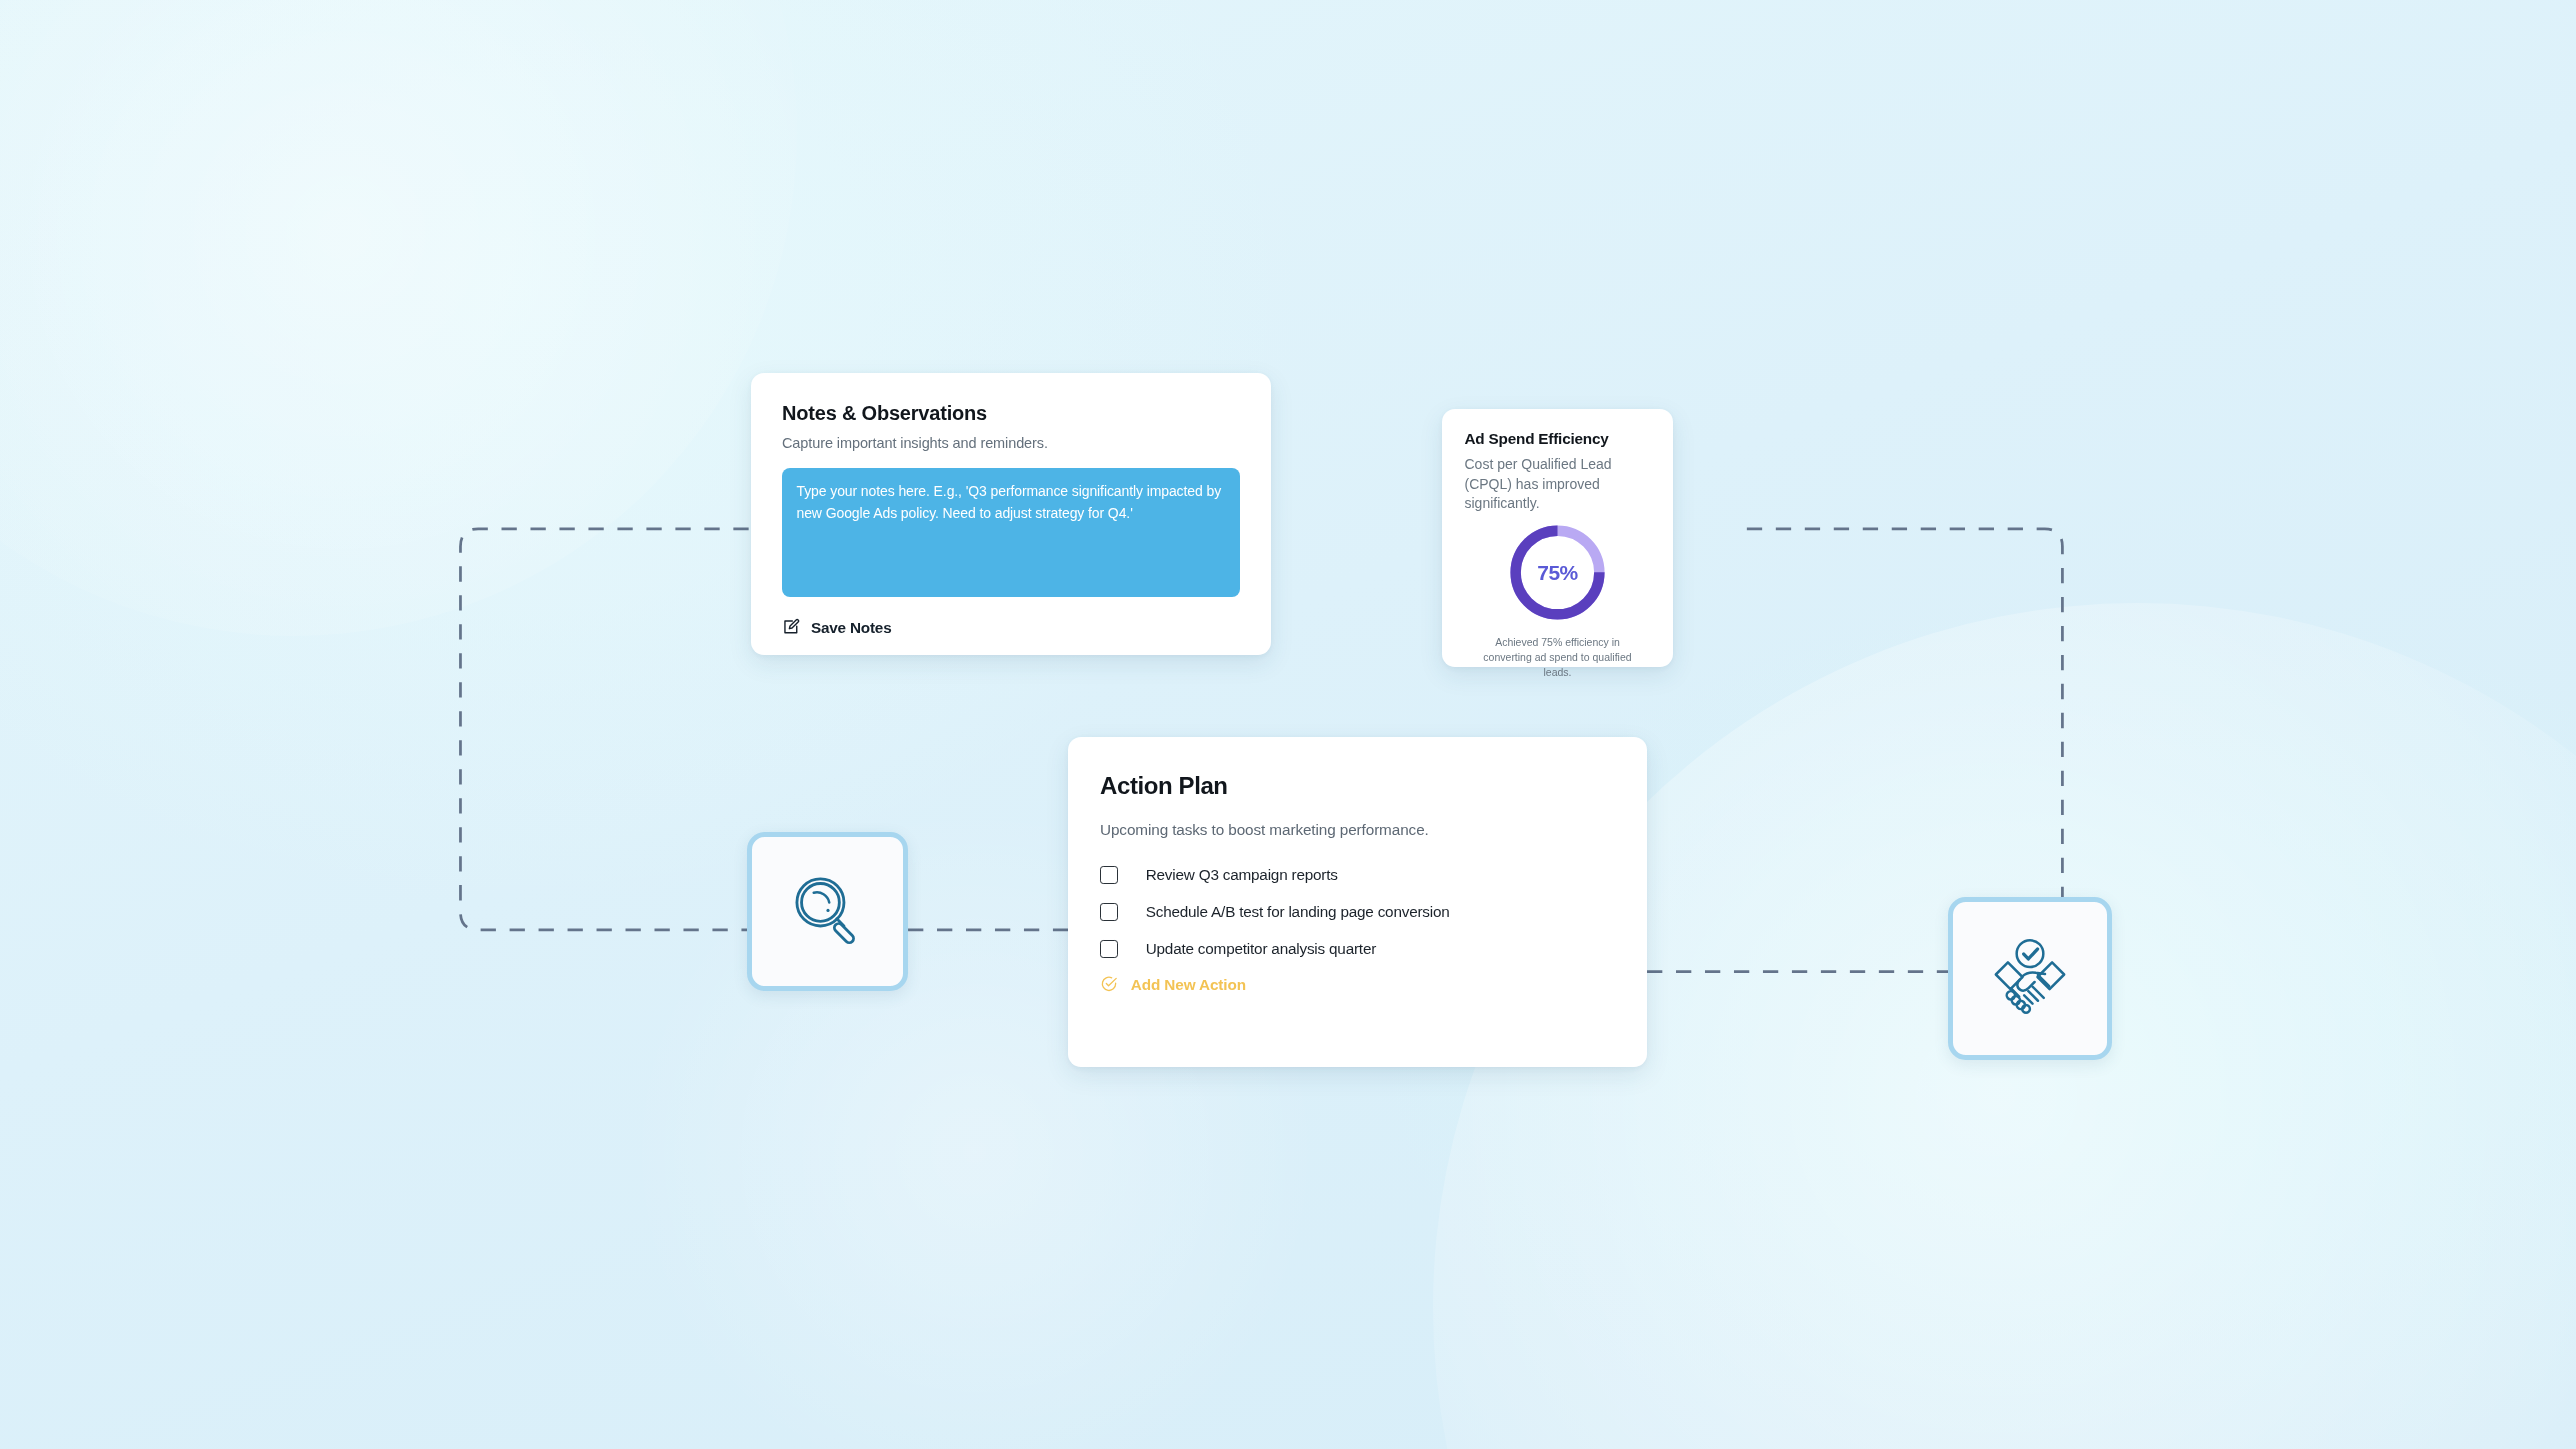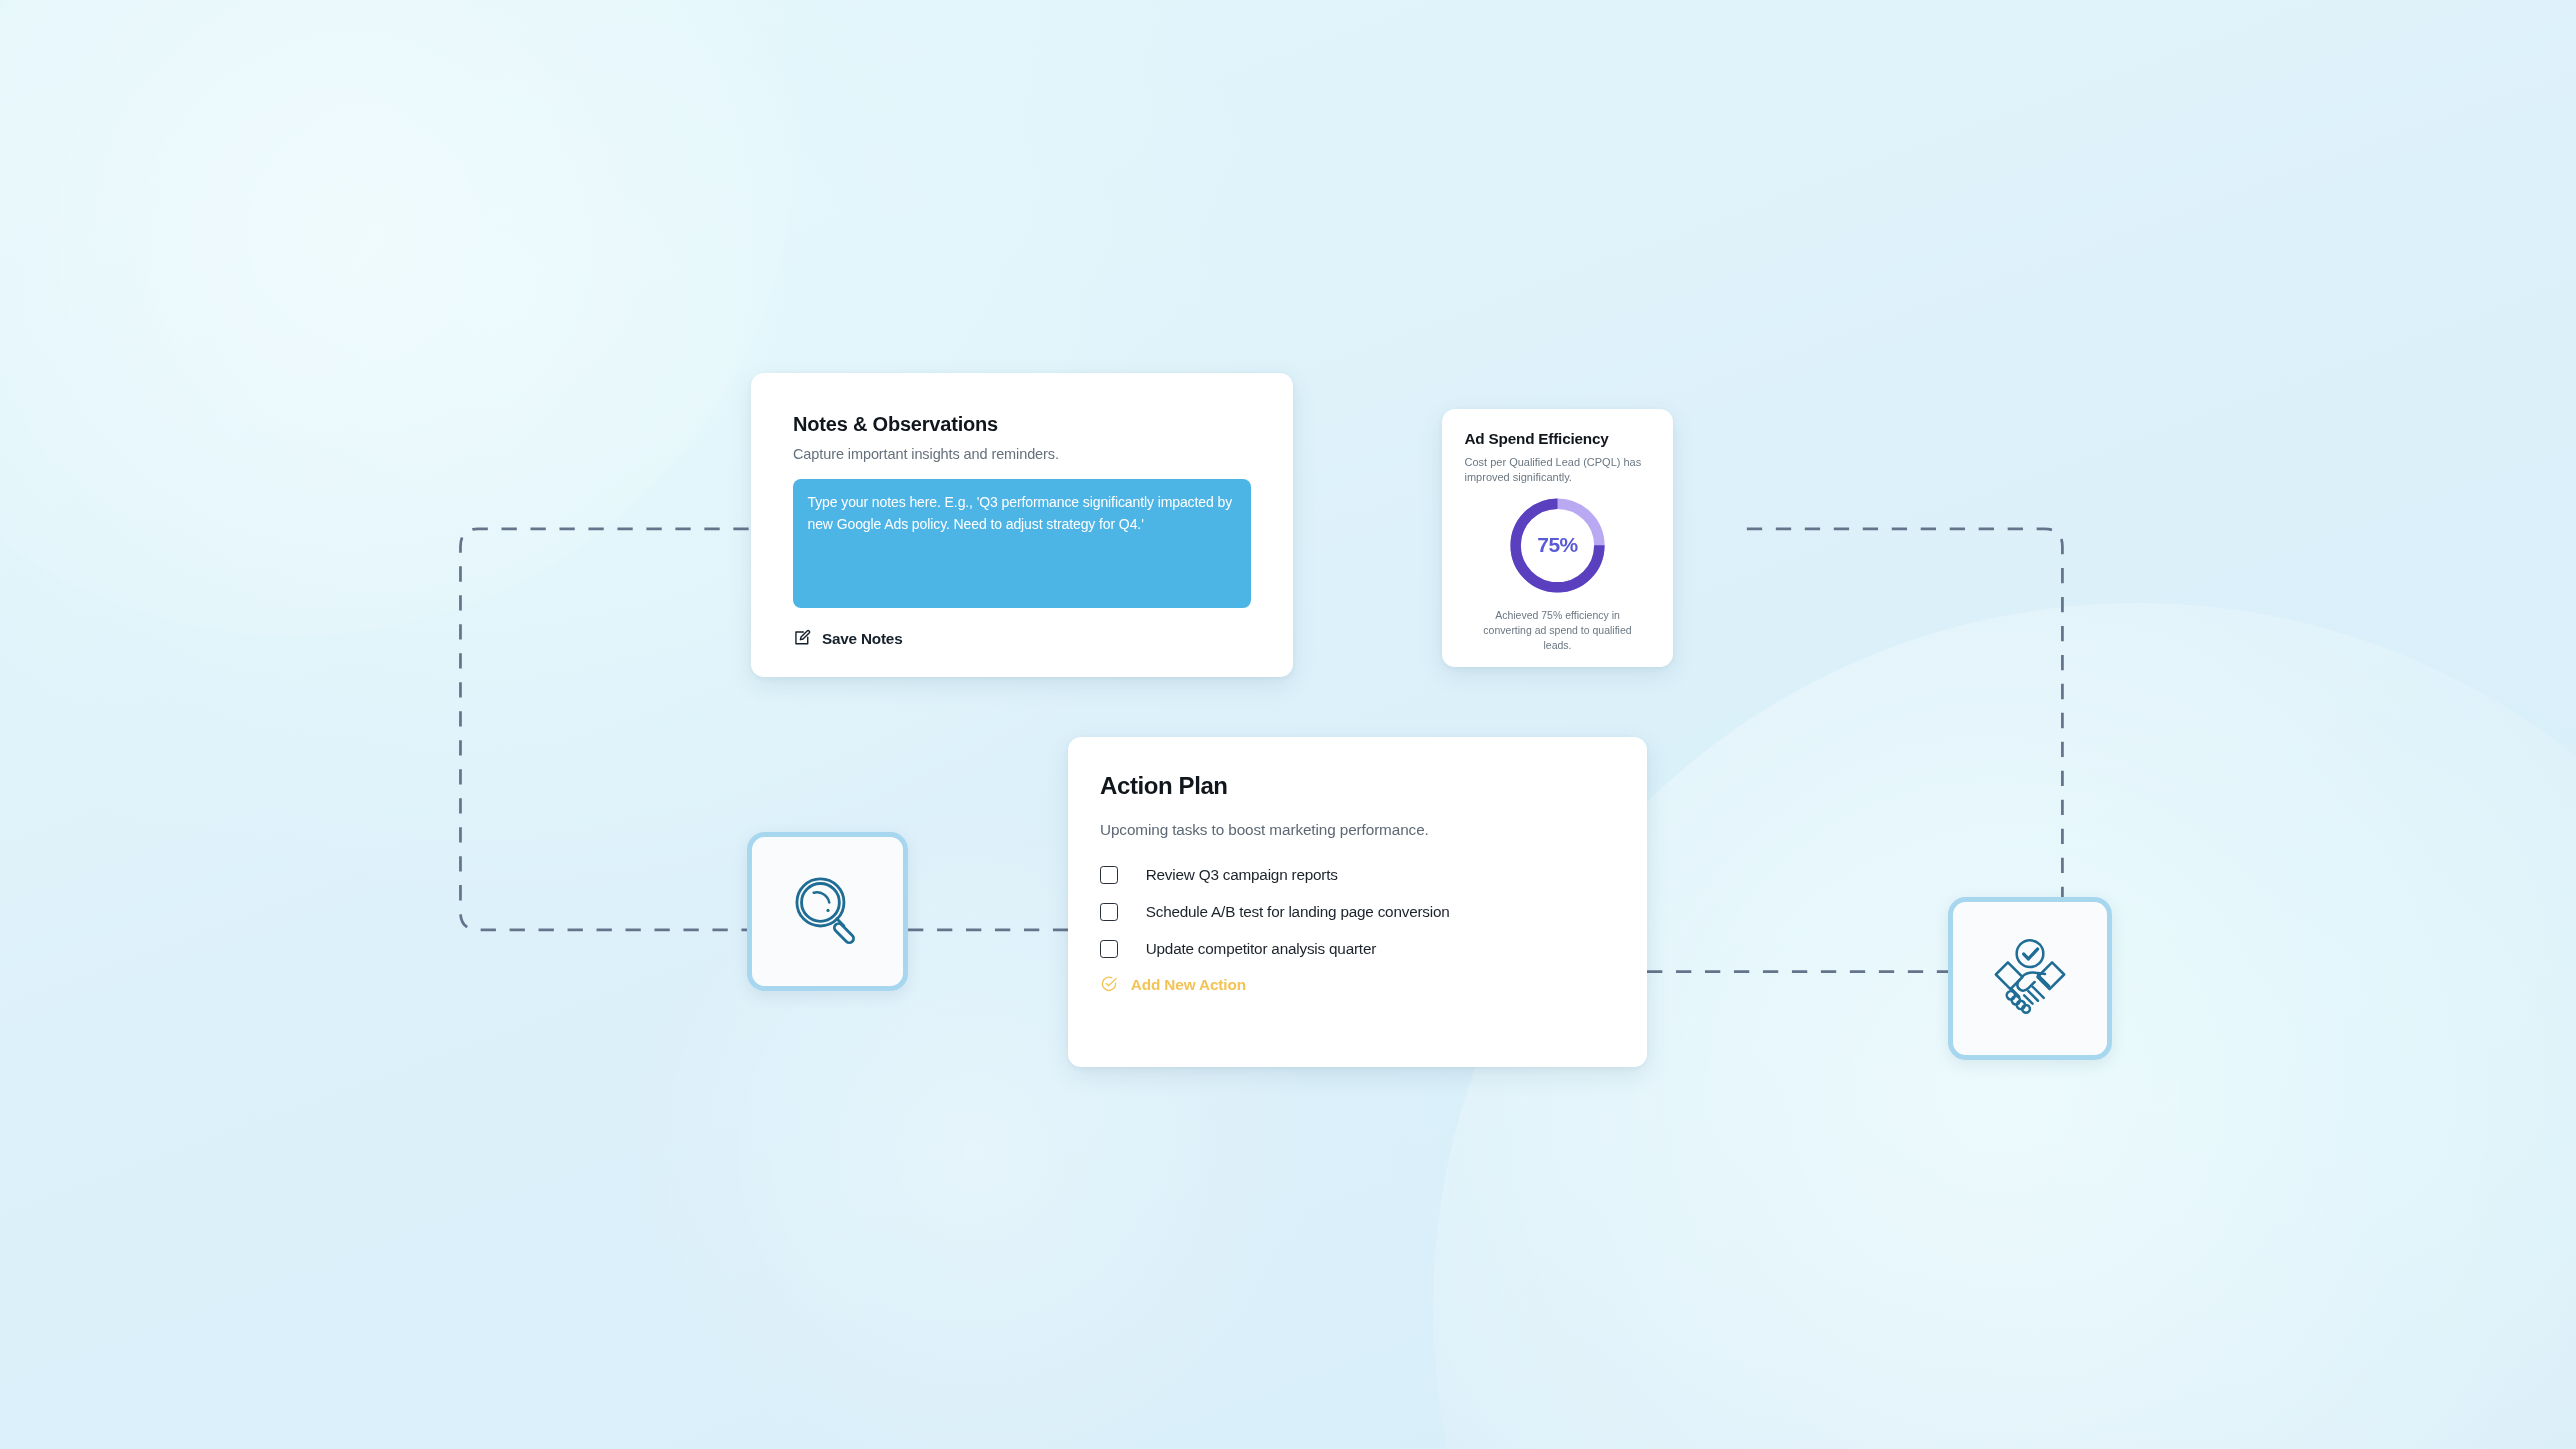--- a/index.html
+++ b/index.html
@@ -62,21 +62,21 @@
     border-radius: 13px;
     box-shadow: 0 8px 24px rgba(30, 80, 110, 0.10), 0 1.6px 4.8px rgba(30, 80, 110, 0.05);
   }
 
   
   #notes-card {
     left: 751px;
     top: 373px;
     width: 520px;
     height: 282px;
-    padding: 11px;
+    padding: 0;
   }
   .notes-inner { padding: 29px 31px 0 31px; }
   .card-title {
     font-size: 20px;
     font-weight: 700;
     color: #11161c;
     letter-spacing: -0.2px;
     margin: 0;
   }
   .card-sub {
@@ -128,21 +128,21 @@
   }
   .adspend-inner { padding: 21px 22.5px 0 22.5px; }
   .adspend-title {
     font-size: 15.3px;
     font-weight: 700;
     color: #11161c;
     letter-spacing: -0.2px;
     margin: 0;
   }
   .adspend-sub {
-    font-size: 11px;
+    font-size: 14px;
     color: #6b7782;
     margin: 7.2px 0 0 0;
     line-height: 1.38;
   }
   .donut-wrap {
     margin: 8px auto 0 auto;
     width: 103px;
     height: 103px;
     position: relative;
   }

